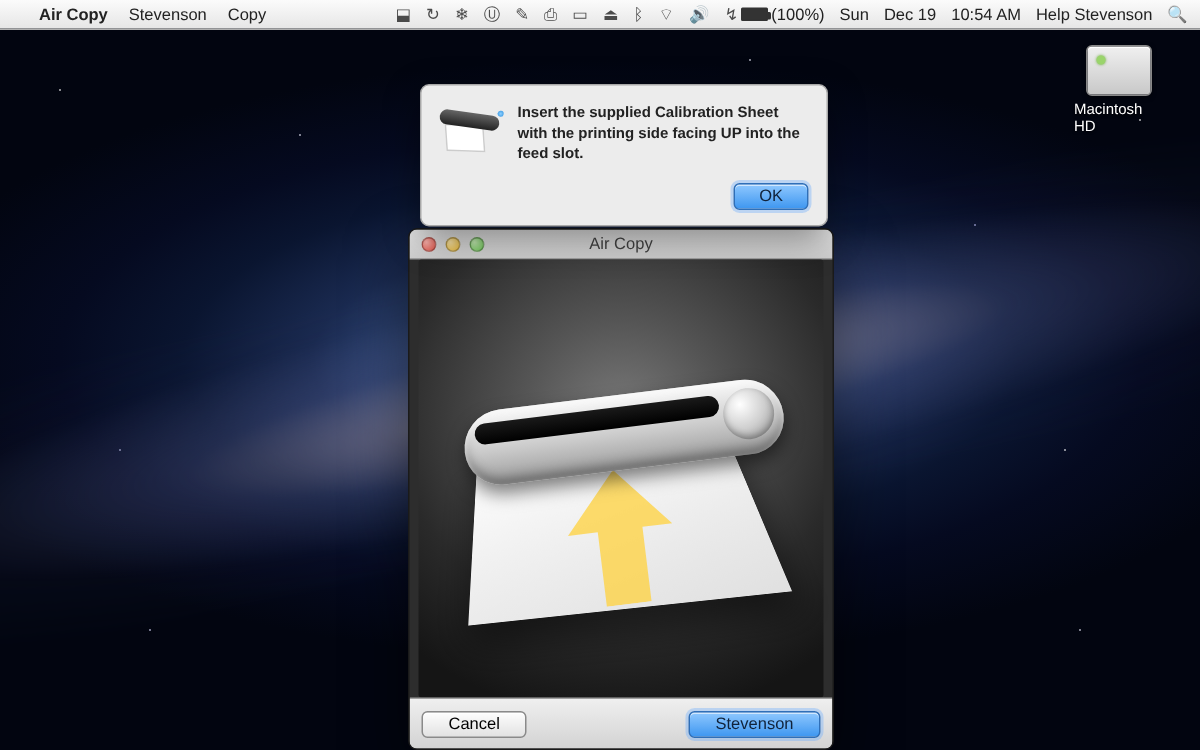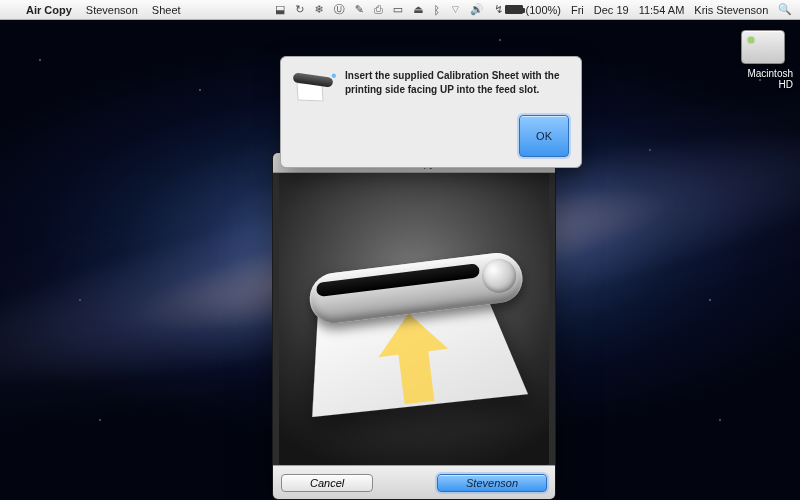--- a/index.html
+++ b/index.html
@@ -66,42 +66,42 @@
       width: 18px; height: 9px; border: 1px solid #333; border-radius: 1px;
       position: relative; background: #333;
     }
     .menubar .battcell::after {
       content: ""; position: absolute; right: -3px; top: 2px;
       width: 2px; height: 5px; background: #333; border-radius: 0 1px 1px 0;
     }
 
     
     .desktop-icon {
-      position: absolute; top: 30px; right: 7px;
-      width: 60px; text-align: right;
+      position: absolute; top: 30px; right: 24px;
+      width: 60px; text-align: left;
       color: #fff; font-size: 10px;
       text-shadow: 0 1px 2px rgba(0,0,0,0.9);
     }
     .hd-glyph {
       width: 44px; height: 34px; margin: 0 auto 4px;
       background: linear-gradient(#f0f0f0,#c8c8c8);
       border: 1px solid #888; border-radius: 4px;
       box-shadow: inset 0 1px 0 #fff, 0 1px 3px rgba(0,0,0,0.5);
       position: relative;
     }
     .hd-glyph::after {
       content: ""; position: absolute; left: 6px; top: 6px;
       width: 6px; height: 6px; background: #9ad46b;
       border-radius: 50%; box-shadow: 0 0 2px #6a3;
     }
 
     
     .alert {
       position: absolute; left: 280px; top: 56px;
-      width: 302px; background: #ececec;
+      width: 272px; background: #ececec;
       border: 1px solid #a8a8a8; border-radius: 6px;
       box-shadow: 0 8px 24px rgba(0,0,0,0.45);
       padding: 12px 12px 10px 12px;
       z-index: 60;
     }
     .alert-row { display: flex; gap: 10px; }
     .alert-icon {
       width: 42px; height: 34px; flex: none;
       position: relative;
     }
@@ -118,21 +118,21 @@
     .paper-mini {
       position:absolute; left:4px; top:14px; width:26px; height:18px;
       background:#fff; border:1px solid #ccc;
       transform: skewY(6deg) rotate(-4deg);
     }
     .alert-text {
       font-size: 10px; line-height: 1.35; font-weight: bold; color: #222;
     }
     .alert-buttons { display: flex; justify-content: flex-end; margin-top: 12px; }
     .btn {
-      font-size: 11px; padding: 14px 16px;
+      font-size: 11px; padding: 2px 16px;
       border: 1px solid #8a8a8a; border-radius: 4px;
       background: linear-gradient(#fdfdfd,#e2e2e2);
       box-shadow: inset 0 1px 0 #fff;
       cursor: default;
     }
     .btn.default {
       background: linear-gradient(#8fc8ff,#3f97f0);
       border-color: #2f6fb8; color: #10223a;
       box-shadow: inset 0 1px 0 rgba(255,255,255,0.6), 0 0 0 2px rgba(100,170,255,0.35);
     }
@@ -204,55 +204,55 @@
     }
     .feed-arrow svg { width: 100%; height: 100%; }
 
     .win-footer {
       position: absolute; left: 0; right: 0; bottom: 0; height: 34px;
       background: linear-gradient(#efefef,#d3d3d3);
       border-top: 1px solid #a0a0a0;
       display: flex; align-items: center; justify-content: space-between;
       padding: 0 8px;
     }
-    .win-footer .btn { padding: 2px 28px; font-style: italic; }
+    .win-footer .btn { padding: 2px 17px; }
   </style>
 </head>
 <body>
 
 <div class="galaxy"></div>
 
 <div class="menubar">
   <div class="left">
     <span class="apple"></span>
     <span class="appname">Air Copy</span>
     <span>Stevenson</span>
-    <span>Sheet</span>
+    <span>Copy</span>
   </div>
   <div class="right">
     <span class="ico">⬓</span>
     <span class="ico">↻</span>
     <span class="ico">❄︎</span>
     <span class="ico">Ⓤ</span>
     <span class="ico">✎</span>
     <span class="ico">⎙</span>
     <span class="ico">▭</span>
     <span class="ico">⏏</span>
     <span class="ico">ᛒ</span>
     <span class="ico">⌔</span>
     <span class="ico">🔊</span>
     <span class="battery">
       <span class="ico">↯</span>
       <span class="battcell"></span>
       <span>(100%)</span>
     </span>
-    <span>Fri</span>
+    <span>Sun</span>
     <span>Dec 19</span>
-    <span>11:54 AM</span>
-    <span>Kris Stevenson</span>
+    <span>10:54 AM</span>
+    <span>Help Stevenson</span>
     <span class="ico">🔍</span>
   </div>
 </div>
 
 <div class="desktop-icon">
   <div class="hd-glyph"></div>
   <div>Macintosh HD</div>
 </div>
 
 <div class="aircopy-window">

